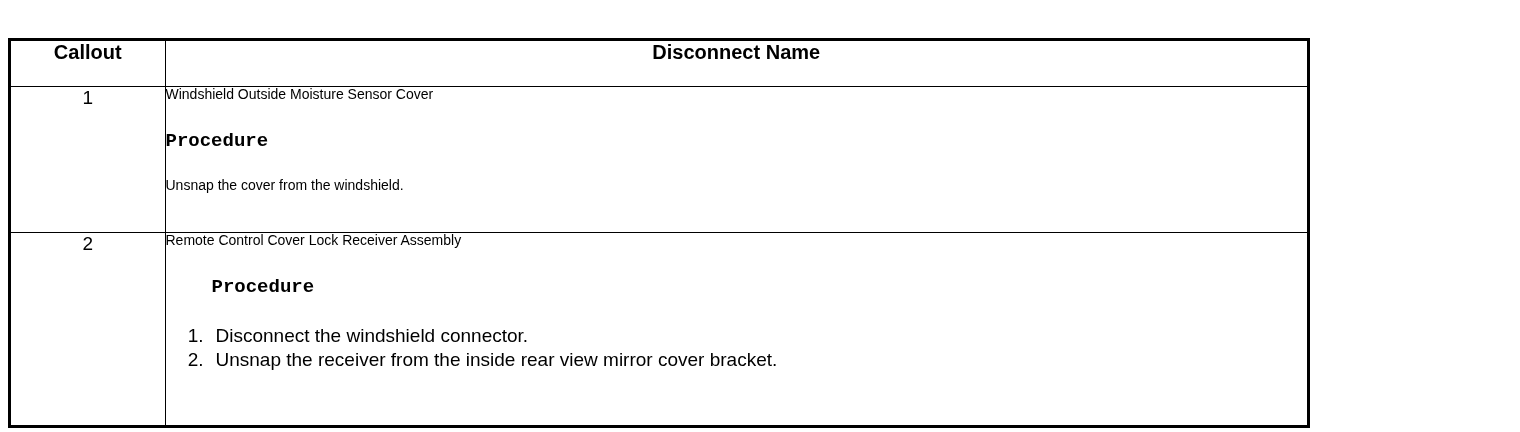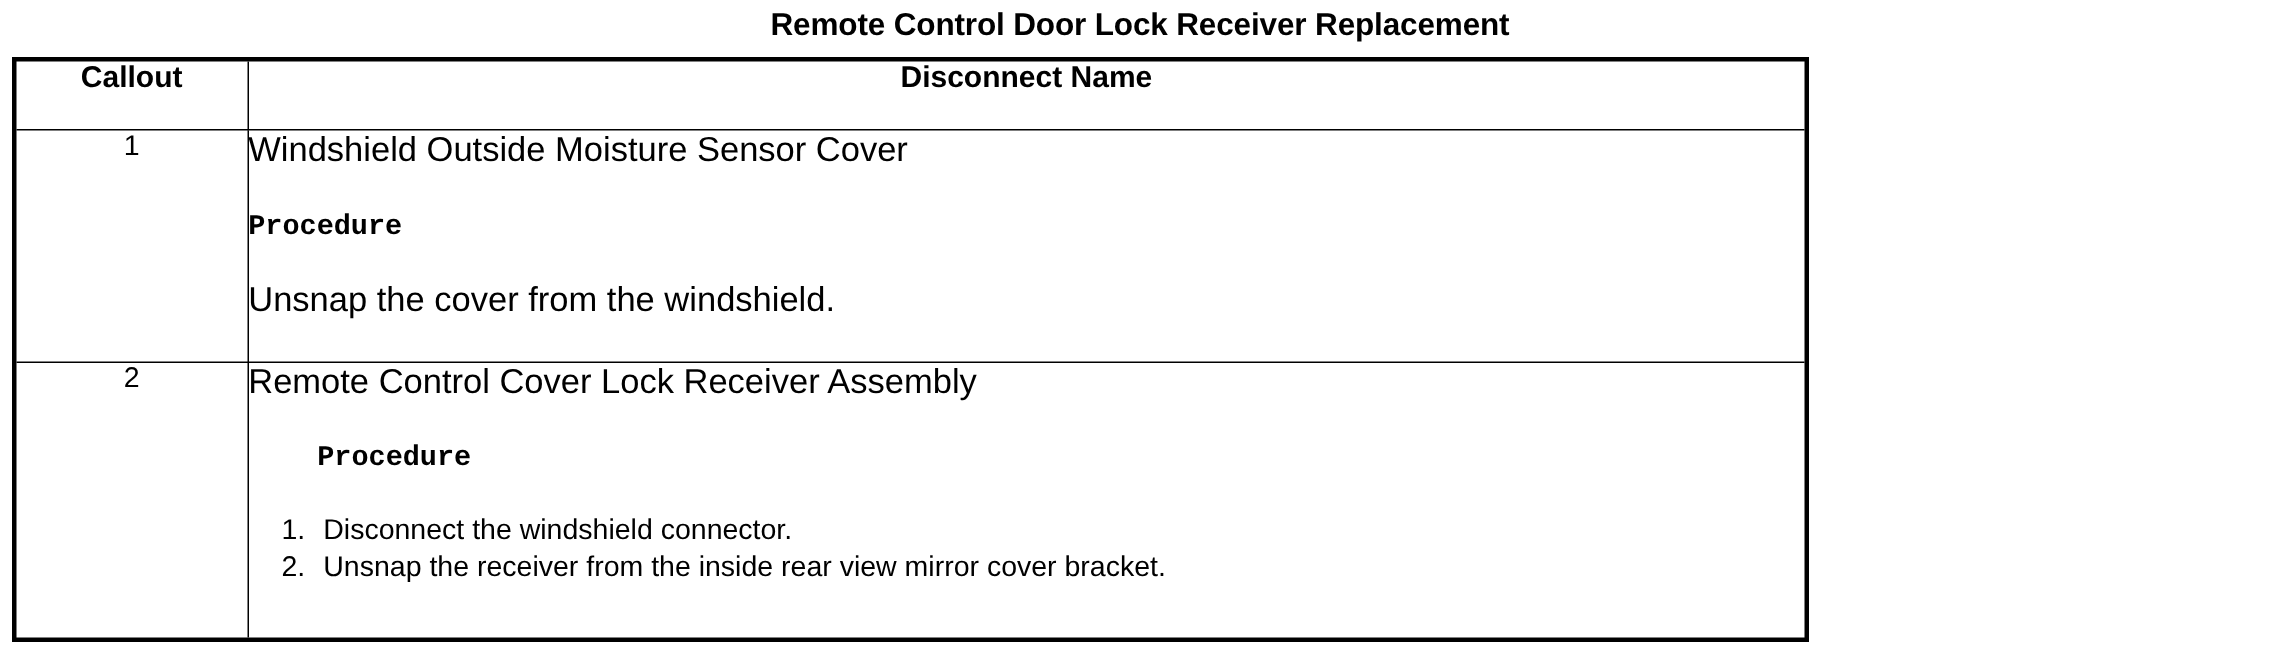--- a/index.html
+++ b/index.html
@@ -29,21 +29,21 @@
     letter-spacing: -0.1px;
     line-height: 1;
     padding-top: 6px;
     padding-bottom: 0;
   }
 
   .table-wrap {
     position: absolute;
     left: 8px;
     top: 38px;
-    width: 1198px;
+    width: 1302px;
     height: 390px;
     box-sizing: border-box;
     border: 3px solid #000;
   }
 
   table.callout-table {
     width: 100%;
     height: 100%;
     border-collapse: collapse;
     table-layout: fixed;
@@ -82,21 +82,21 @@
     font-size: 19px;
     font-weight: normal;
   }
 
   td.body-cell {
     padding: 10px 0 6px 9px;
     vertical-align: top;
   }
 
   .line {
-    font-size: 23px;
+    font-size: 14px;
     line-height: 1.08;
     white-space: nowrap;
     margin: 0;
   }
 
   .gap-lg { height: 29px; }
   .gap-md { height: 26px; }
 
   .proc-heading {
     font-weight: bold;
@@ -125,21 +125,20 @@
     top: 0;
     width: 22px;
     text-align: right;
   }
 </style>
 </head>
 <body>
 
 <div class="page">
 
-  <div class="doc-title">Remote Control Door Lock Receiver Replacement</div>
 
   <div class="table-wrap">
     <table class="callout-table">
       <colgroup>
         <col class="col-callout">
         <col class="col-component">
       </colgroup>
       <thead>
         <tr>
           <th>Callout</th>

